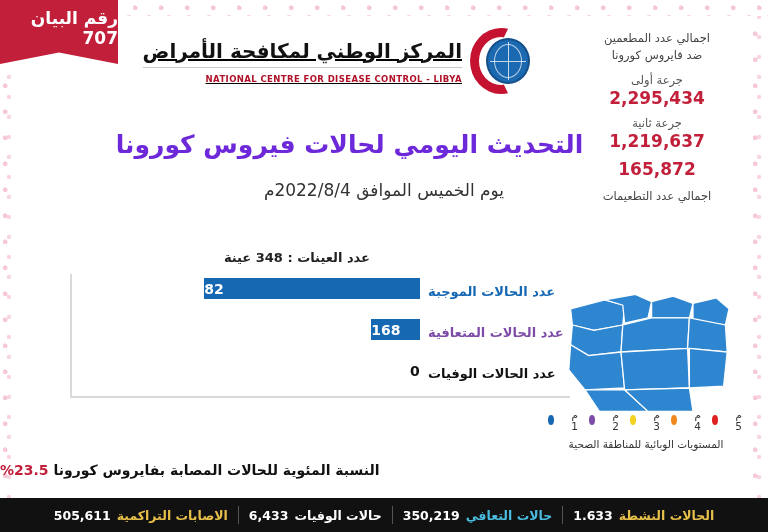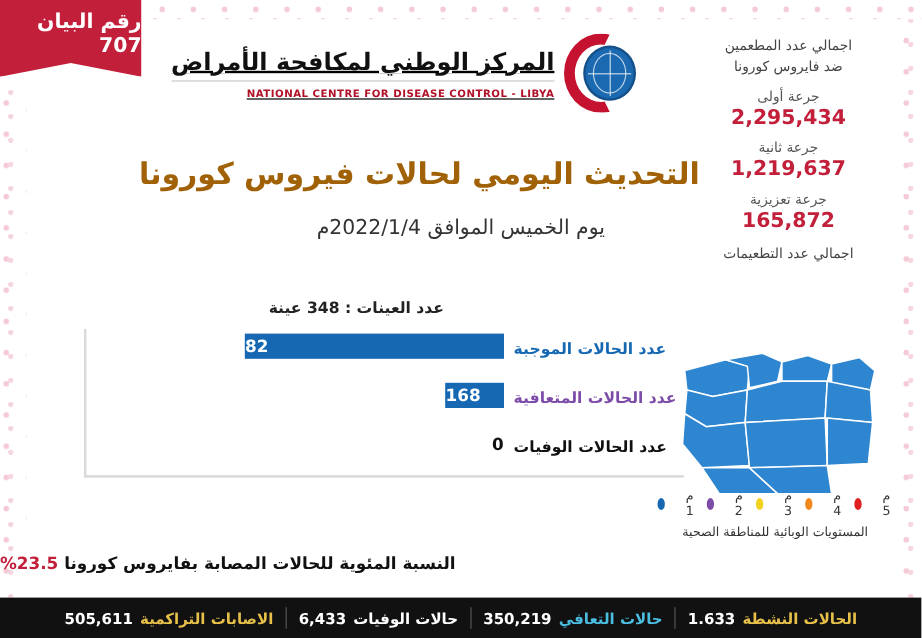--- a/index.html
+++ b/index.html
@@ -92,21 +92,21 @@
   .vax .row { margin-top: 8px; }
   .vax .lbl { font-size: 11.5px; color: #555; }
   .vax .num { font-size: 17px; font-weight: bold; color: #c21f3a; margin-top: 1px; }
   .vax .total-lbl { font-size: 11.5px; color: #444; margin-top: 9px; line-height: 1.45; }
   .vax .total-num { font-size: 17px; font-weight: bold; color: #c21f3a; margin-top: 2px; }
 
   
   .title {
     position: absolute; top: 130px; left: 0; width: 699px;
     text-align: center;
-    font-size: 25px; font-weight: bold; color: #a16207;
+    font-size: 25px; font-weight: bold; color: #6d28d9;
   }
   .subtitle {
     position: absolute; top: 180px; left: 0; width: 768px;
     text-align: center;
     font-size: 17px; color: #333;
   }
 
   
   .chart-area { position: absolute; top: 250px; left: 70px; width: 500px; height: 160px; }
   .samples {
@@ -207,29 +207,28 @@
 
   <div class="row">
     <div class="lbl">جرعة أولى</div>
     <div class="num">2,295,434</div>
   </div>
   <div class="row">
     <div class="lbl">جرعة ثانية</div>
     <div class="num">1,219,637</div>
   </div>
   <div class="row">
-    <div class="lbl">جرعة تعزيزية</div>
     <div class="num">165,872</div>
   </div>
 
   <div class="total-lbl">اجمالي عدد التطعيمات</div>
 </div>
 
 <div class="title">التحديث اليومي لحالات فيروس كورونا</div>
-<div class="subtitle">يوم الخميس الموافق  2022/1/4م</div>
+<div class="subtitle">يوم الخميس الموافق  2022/8/4م</div>
 
 <div class="chart-area">
   <div class="samples">عدد العينات : 348 عينة</div>
 
   <div class="chart-plot">
     <div class="bar-row">
       <div class="bar-label pos">عدد الحالات الموجبة</div>
       <div class="bar-track">
         <div class="bar" style="right:0; width:62%;">
           <span class="bar-val">82</span>

